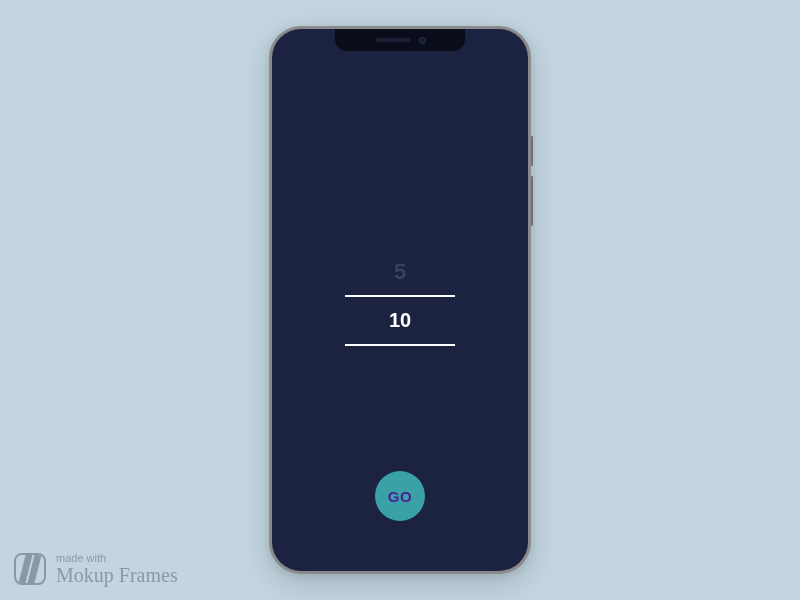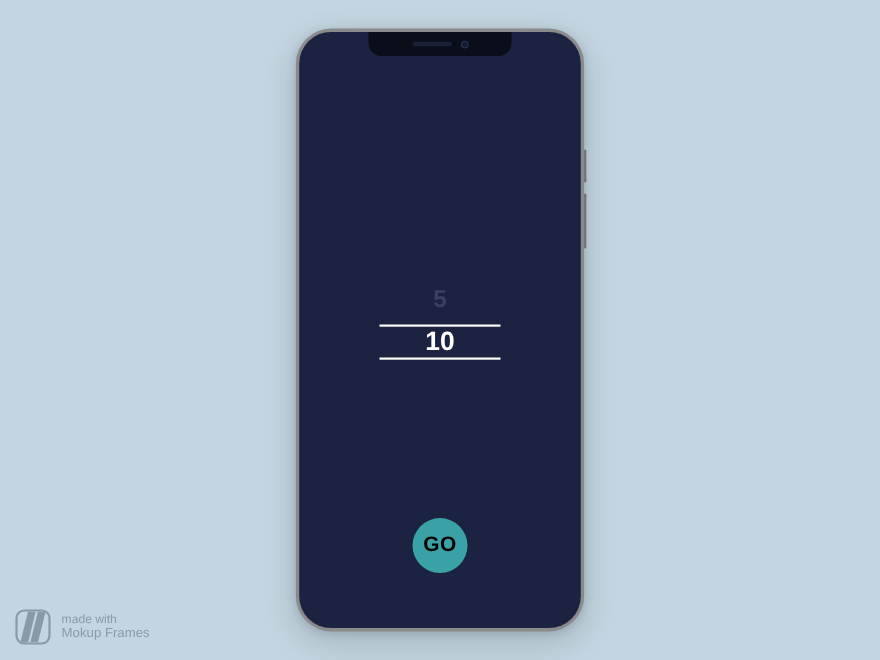--- a/index.html
+++ b/index.html
@@ -71,44 +71,44 @@
     }
     .picker-option {
       font-size: 22px;
       font-weight: 600;
       color: #3a4160;
       padding: 10px 0;
       text-align: center;
       width: 100%;
     }
     .picker-selected {
-      font-size: 24px;
+      font-size: 20px;
       font-weight: 700;
       color: #ffffff;
-      padding: 0 0;
+      padding: 12px 0;
       text-align: center;
       width: 100%;
       border-top: 2.5px solid #ffffff;
       border-bottom: 2.5px solid #ffffff;
     }
     .go-button {
       position: absolute;
       bottom: 50px;
       left: 50%;
       transform: translateX(-50%);
       width: 50px;
       height: 50px;
       background: #3aa2a6;
       border-radius: 50%;
       display: flex;
       align-items: center;
       justify-content: center;
-      font-size: 19px;
+      font-size: 15px;
       font-weight: 700;
-      color: #000000;
+      color: #4c1d95;
       cursor: pointer;
       letter-spacing: 0.5px;
     }
     .side-button-1 {
       position: absolute;
       right: -2px;
       top: 110px;
       width: 2px;
       height: 30px;
       background: #707074;
@@ -165,22 +165,23 @@
       display: flex;
       flex-direction: column;
       color: #5a6b78;
       line-height: 1.1;
     }
     .watermark-line1 {
       font-size: 11px;
       font-weight: 400;
     }
     .watermark-line2 {
-      font-size: 12px;
+      font-size: 20px;
       font-weight: 400;
+      font-family: Liberation Serif, serif;
     }
   </style>
 </head>
 <body>
 
 <div class="phone-frame">
   <div class="side-button-1"></div>
   <div class="side-button-2"></div>
   <div class="phone-inner">
     <div class="notch">

